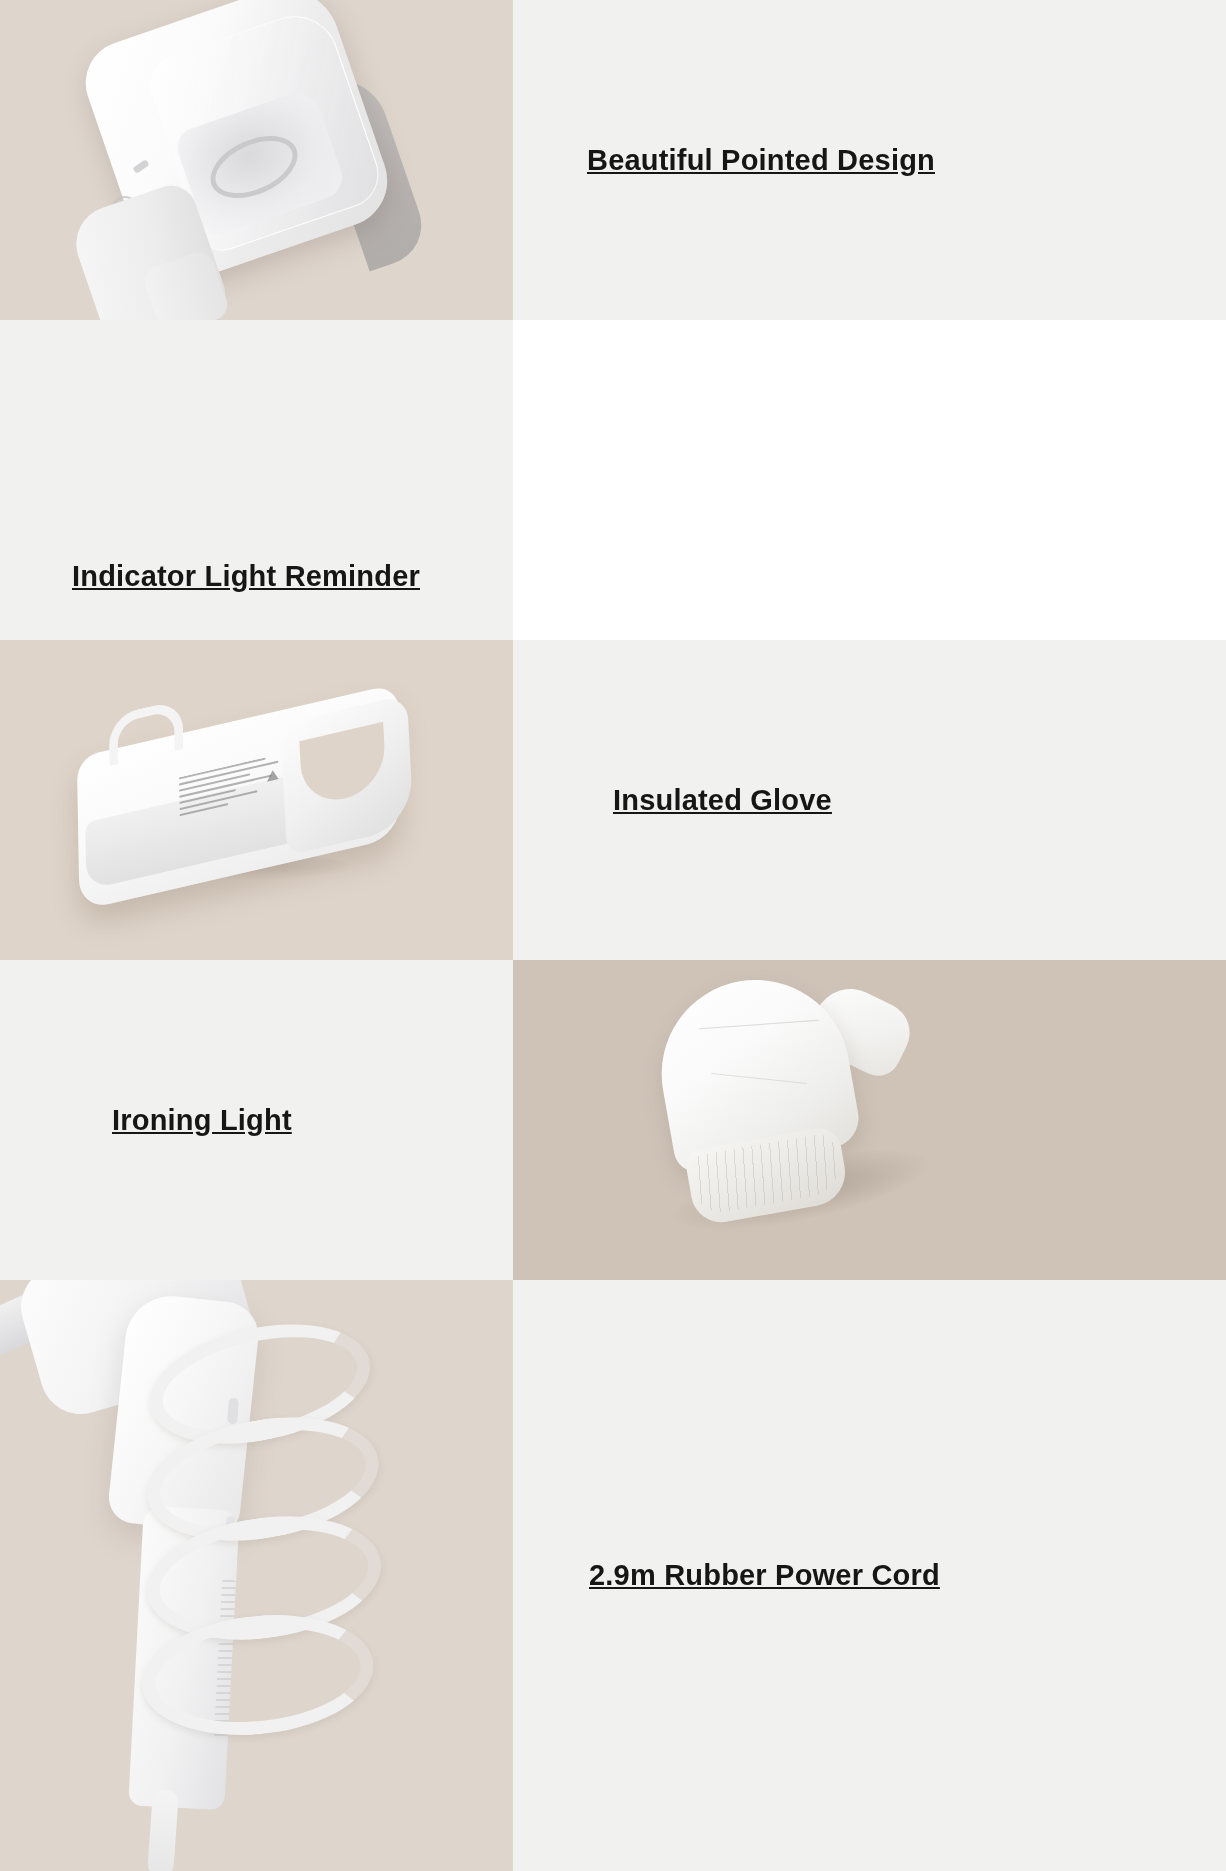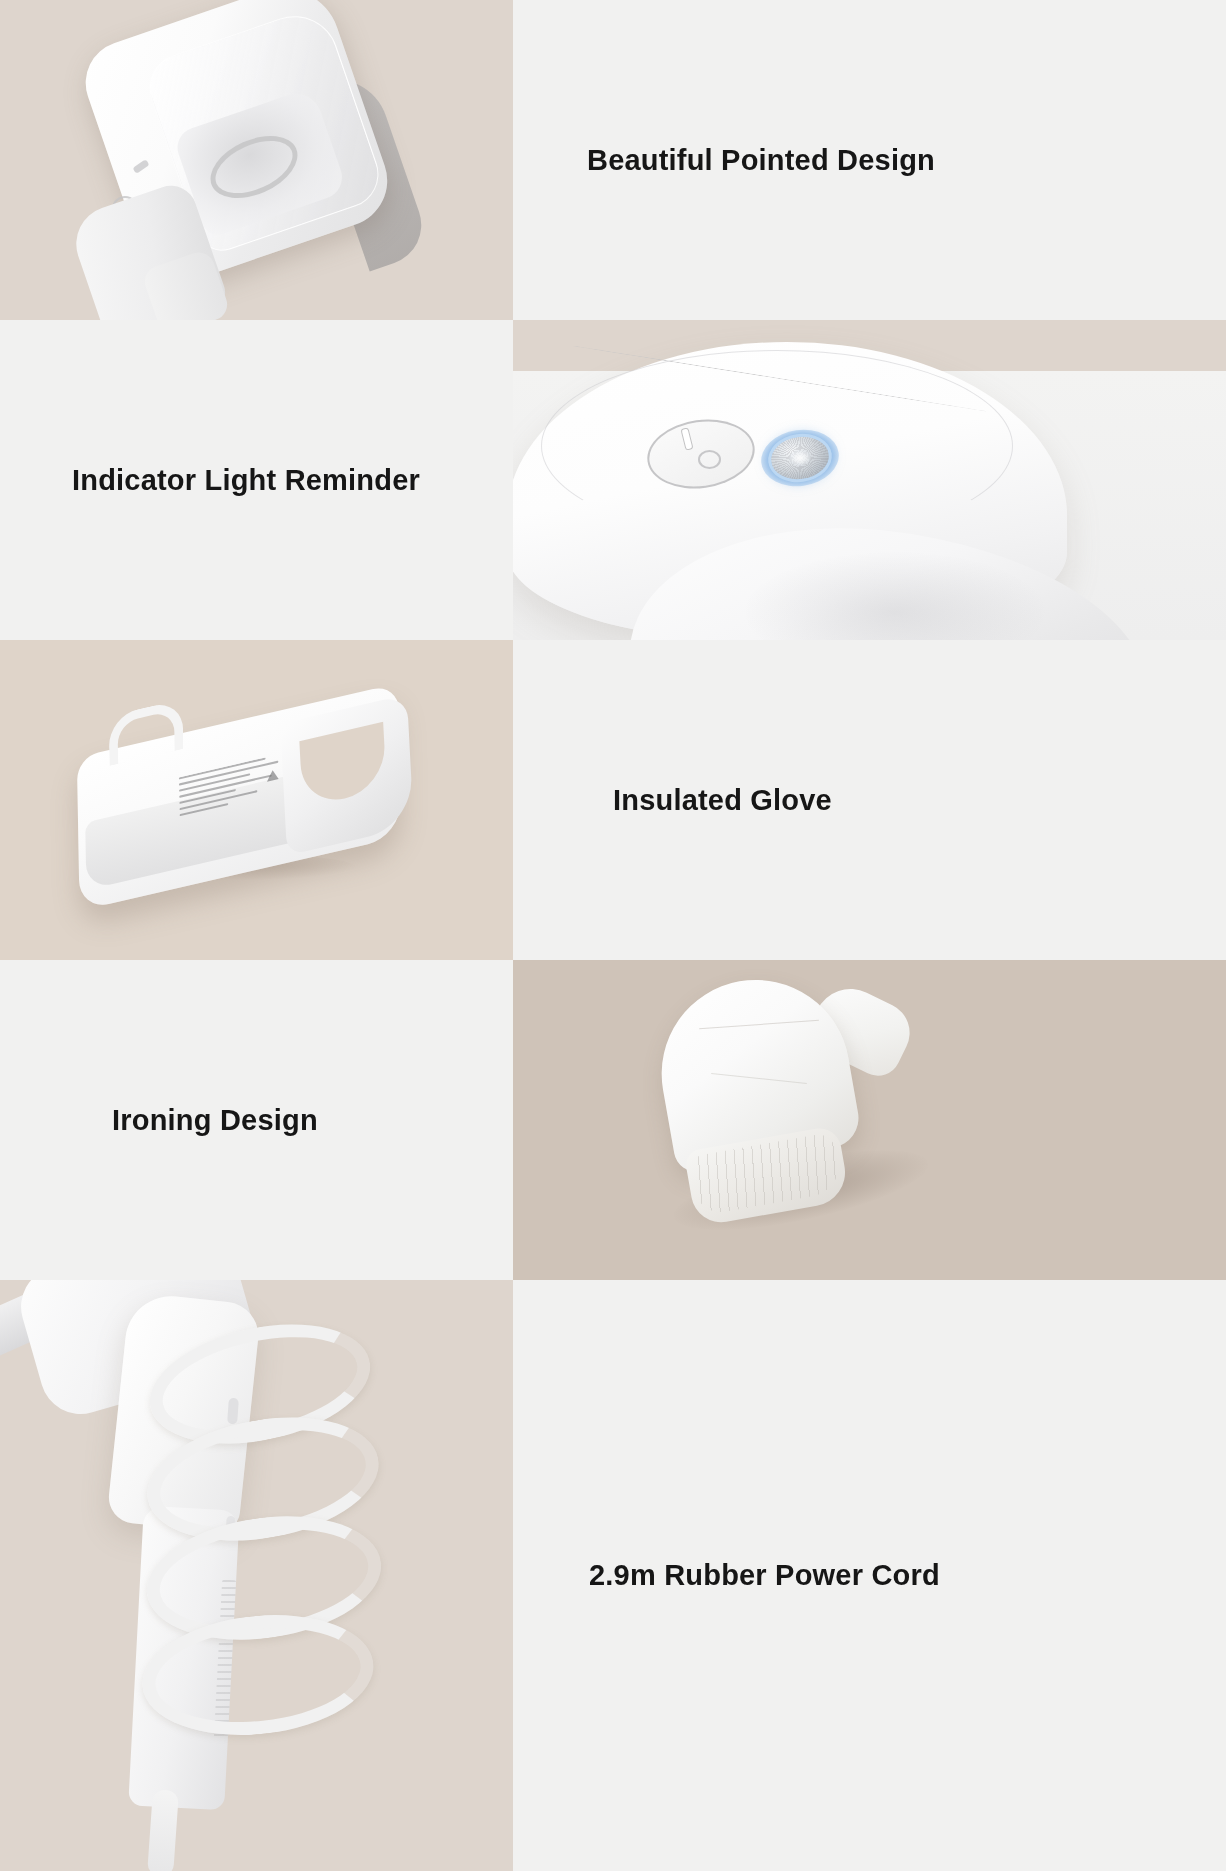--- a/index.html
+++ b/index.html
@@ -19,21 +19,21 @@
     height: 1871px;
     display: flex;
     flex-direction: column;
   }
   .feature-row {
     display: flex;
     width: 100%;
     flex-direction: row;
   }
   .row-1 { height: 320px; }
-  .row-2 { height: 320px; }
+  .row-2 { height: 320px; flex-direction: column; }
   .row-3 { height: 320px; }
   .row-4 { height: 320px; }
   .row-5 { height: 591px; }
 
   .cell {
     position: relative;
     overflow: hidden;
   }
   .cell-left  { width: 513px; flex: 0 0 513px; }
   .cell-right { width: 713px; flex: 0 0 713px; }
@@ -46,20 +46,21 @@
   .text-cell.align-left-pad   { justify-content: flex-start; padding-left: 62px; box-sizing: border-box; }
   .text-cell.align-center-pad { justify-content: flex-start; padding-left: 72px; box-sizing: border-box; }
 
   .feature-label {
     font-size: 29px;
     font-weight: bold;
     color: #161616;
     letter-spacing: 0.2px;
     white-space: nowrap;
     line-height: 1.2;
+    text-decoration: underline;
   }
   .row-1 .feature-label { padding-left: 12px; }
   .row-3 .feature-label { padding-left: 38px; }
   .row-4 .feature-label { padding-left: 40px; }
   .row-5 .feature-label { padding-left: 14px; }
 
   
   .photo {
     position: relative;
     width: 100%;
@@ -541,21 +542,21 @@
         </div>
       </div>
     </div>
     <div class="cell cell-right text-cell align-left-pad">
       <span class="feature-label">Insulated Glove</span>
     </div>
   </div>
 
   <div class="feature-row row-4">
     <div class="cell cell-left text-cell align-center-pad">
-      <span class="feature-label">Ironing Design</span>
+      <span class="feature-label">Ironing Light</span>
     </div>
     <div class="cell cell-right">
       <div class="photo photo-glove">
         <div class="pg-shadow"></div>
         <div class="pg-thumb"></div>
         <div class="pg-body"></div>
         <div class="pg-fold-a"></div>
         <div class="pg-fold-b"></div>
         <div class="pg-cuff"></div>
         <div class="pg-cuff-ribs"></div>

